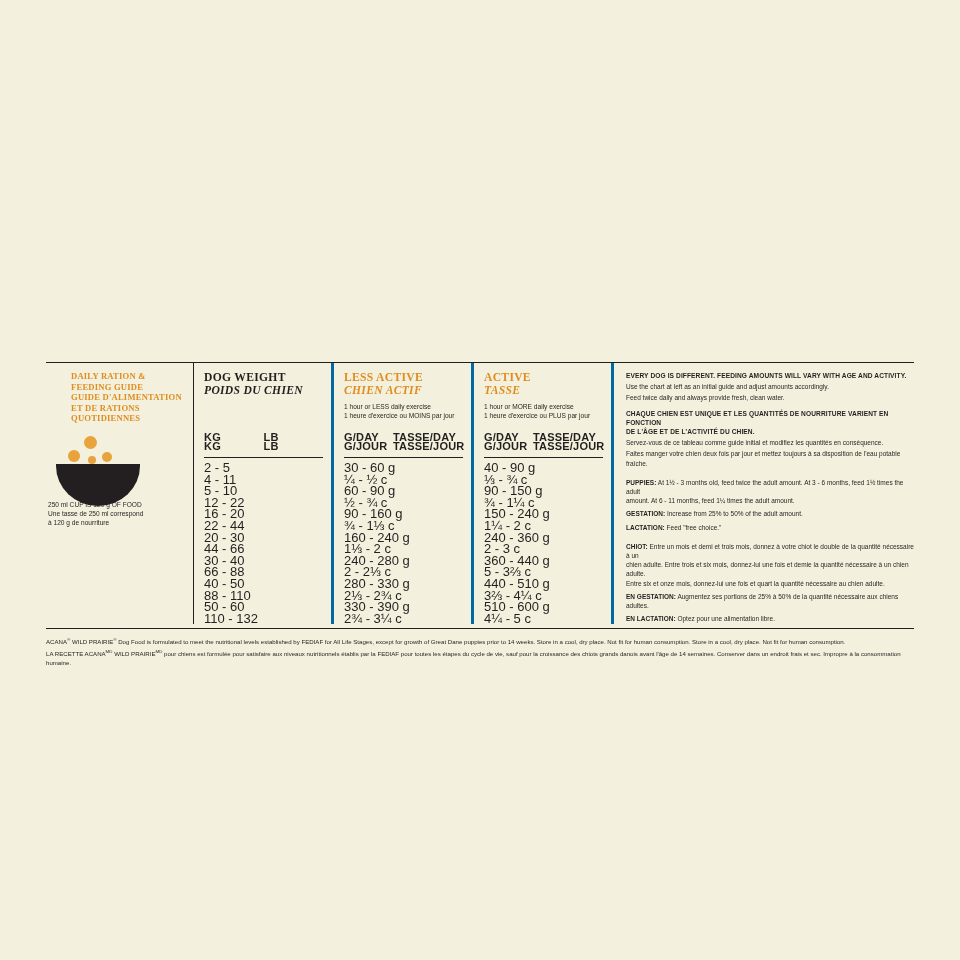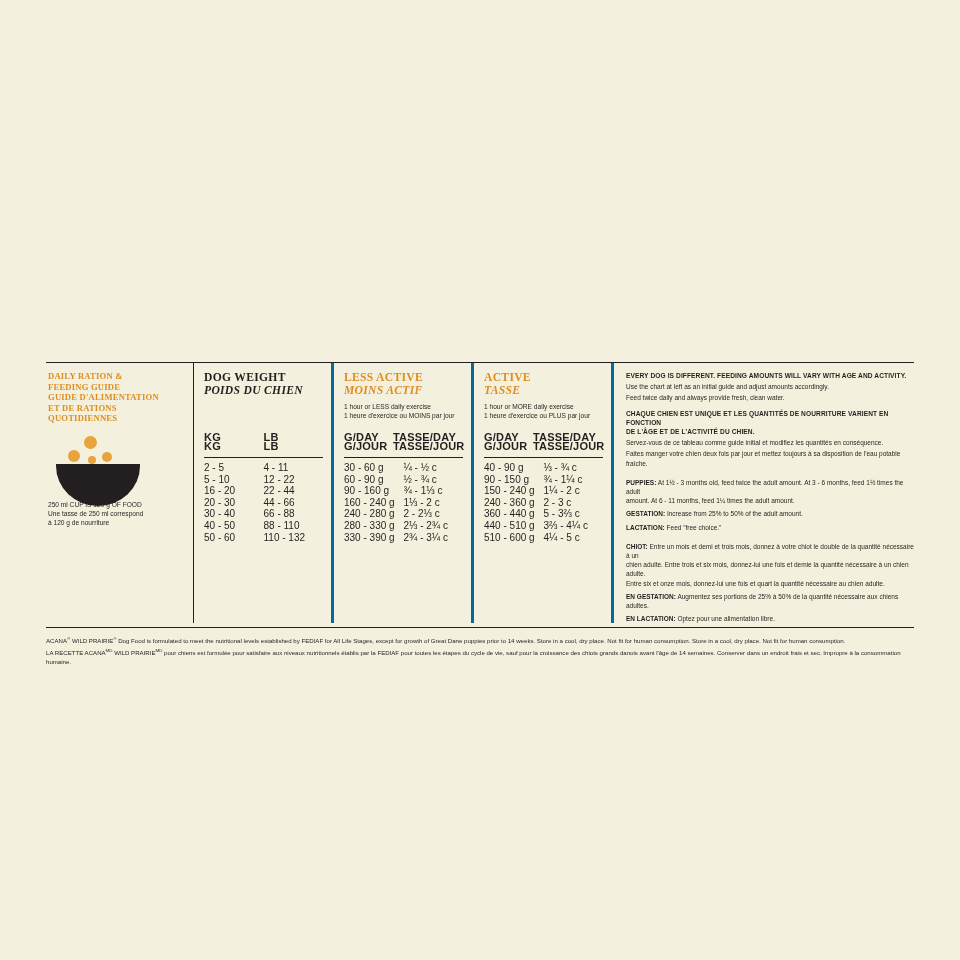--- a/index.html
+++ b/index.html
@@ -45,21 +45,21 @@
     box-sizing: border-box;
   }
   .guide-title {
     color: #e08c1f;
     font-weight: bold;
     font-size: 8.6px;
     line-height: 10.6px;
     letter-spacing: 0.2px;
     font-family: "Liberation Serif", serif;
   }
-  .guide-title div { white-space: nowrap; }
+  .guide-title div { white-space: nowrap; margin-left: 23px; }
 
   .bowl-art {
     position: relative;
     width: 96px;
     height: 62px;
     margin: 10px 0 4px 2px;
   }
   .kibble {
     position: absolute;
     background: #e8a33d;
@@ -124,23 +124,24 @@
   .unit-row .u2 { width: 70px; }
   .unit-row .u1 div, .unit-row .u2 div { white-space: nowrap; }
 
   .sep-line {
     border-top: 1px solid #231f20;
     margin-top: 5px;
   }
 
   .data-row {
     display: flex;
-    font-size: 10px;
+    font-size: 13px;
     line-height: 11.6px;
     white-space: nowrap;
+    flex-direction: column;
   }
   .data-row .c1 { width: 70px; }
   .data-row .c2 { width: 70px; }
   .rows { margin-top: 4px; }
 
   
   .right-panel {
     flex: 1;
     padding: 8px 0 0 12px;
     box-sizing: border-box;
@@ -247,21 +248,21 @@
         <div class="data-row">
             <div class="c1">50 - 60</div>
             <div class="c2">110 - 132</div>
           </div>
       </div>
     </div>
 
     <div class="col col-less">
       <div class="col-head col-head-orange">
         <div class="en">LESS ACTIVE</div>
-        <div class="fr">MOINS ACTIF</div>
+        <div class="fr">CHIEN ACTIF</div>
       </div>
       <div class="col-sub">
         <div>1 hour or LESS daily exercise</div>
         <div>1 heure d'exercice ou MOINS par jour</div>
       </div>
       <div class="unit-row">
         <div class="u1">
           <div>G/DAY</div>
           <div>G/JOUR</div>
         </div>

